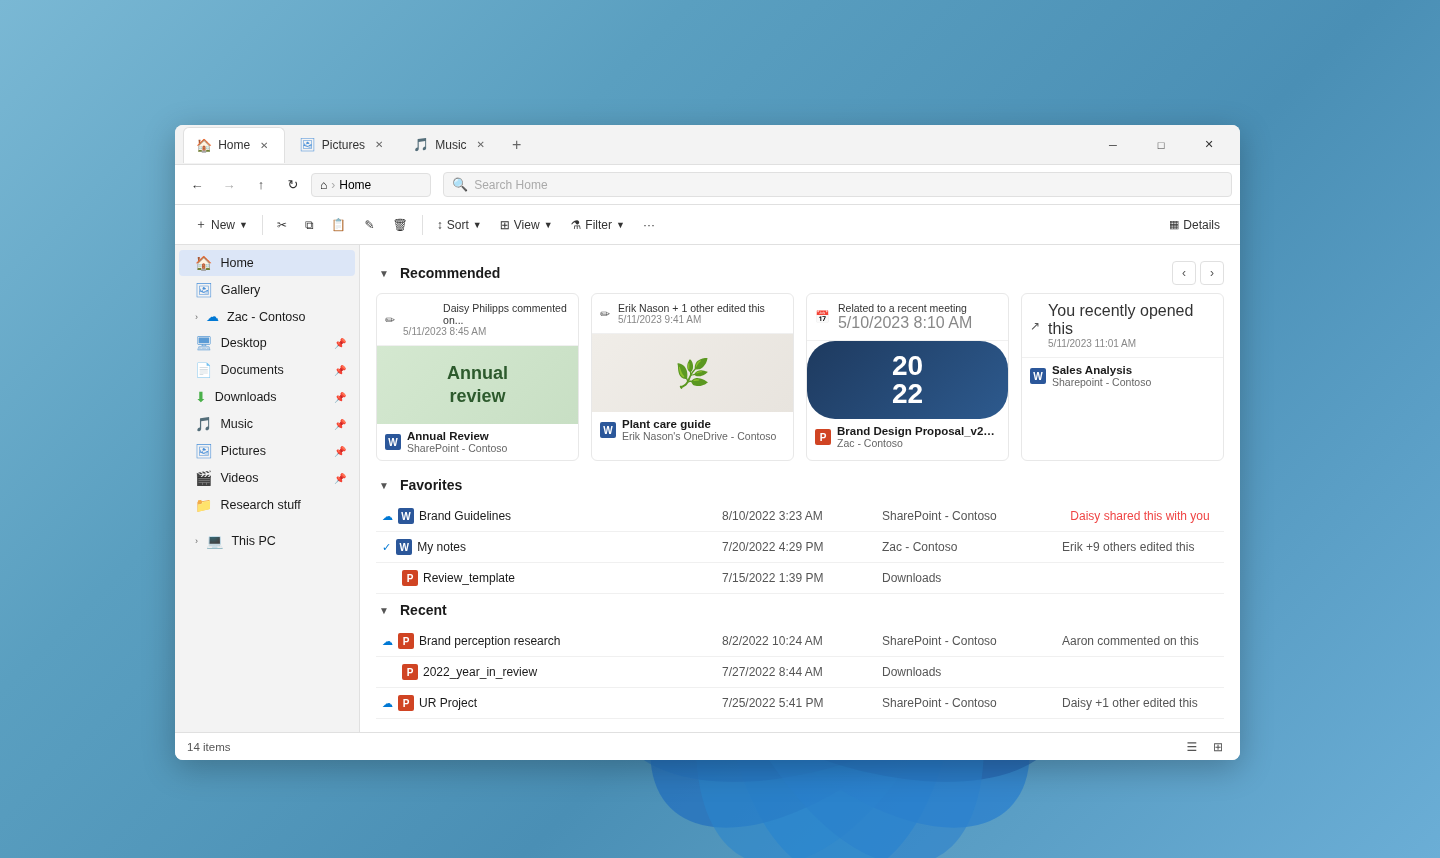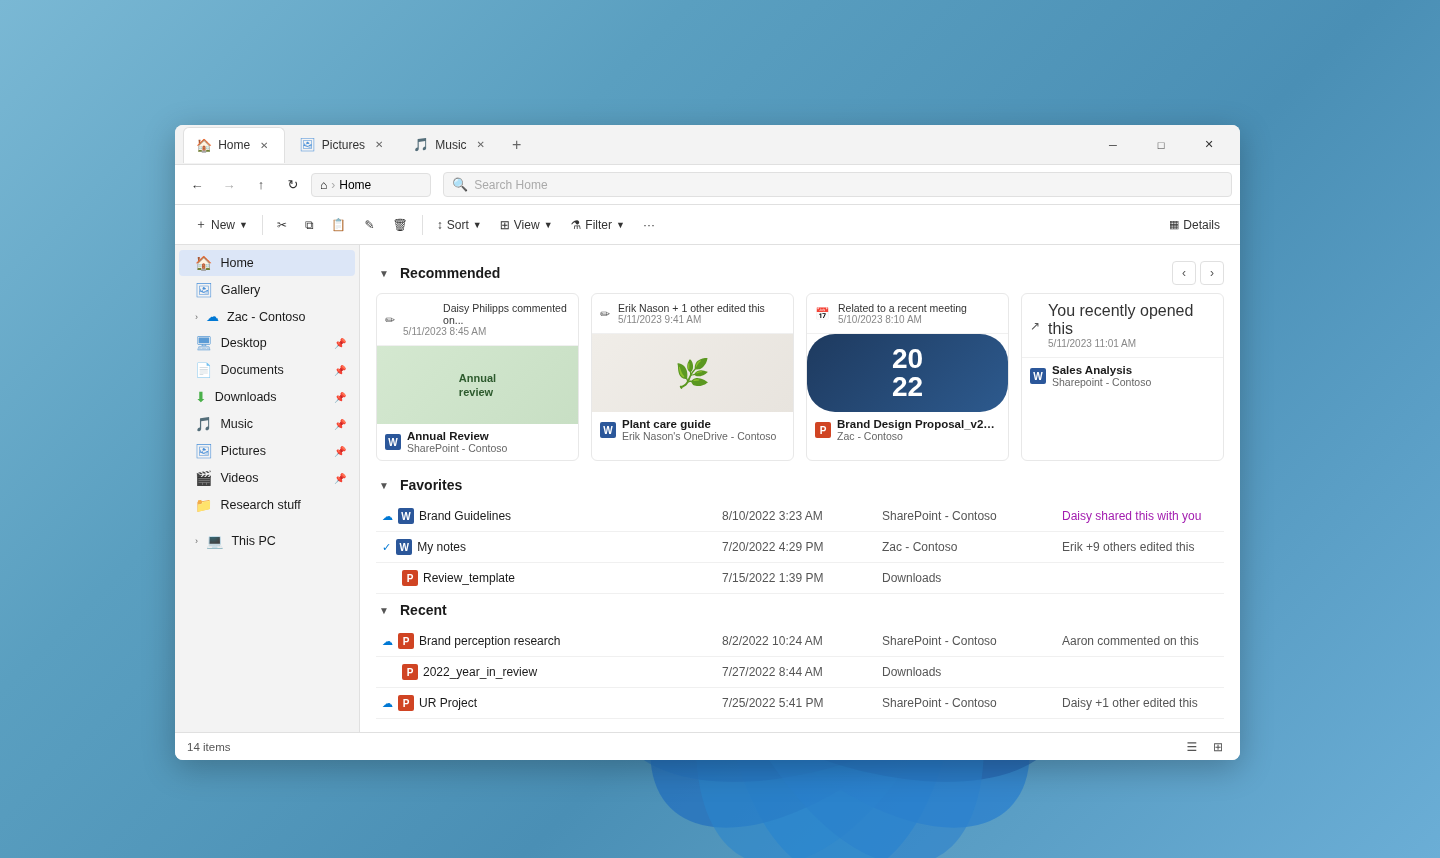--- a/index.html
+++ b/index.html
@@ -568,21 +568,21 @@
 
         <div class="card">
           <div class="card-header">
             <span style="font-size:12px;">✏</span>
             <div>
               <div style="font-size:10.5px; color:#333; font-weight:500;padding-left:40px;">Daisy Philipps commented on...</div>
               <div style="font-size:10px; color:#888;">5/11/2023 8:45 AM</div>
             </div>
           </div>
           <div class="card-thumbnail thumb-annual" style="height:78px;">
-            <div style="padding:12px; font-size:11px; font-weight:600; color:#2d5a2d; line-height:1.3;">Annual<br>review</div>
+            <div style="padding:12px; font-size:18px; font-weight:600; color:#2d5a2d; line-height:1.3;text-align:center;">Annual<br>review</div>
           </div>
           <div class="card-footer">
             <span class="word-icon">W</span>
             <div class="card-info">
               <div class="card-title">Annual Review</div>
               <div class="card-subtitle">SharePoint - Contoso</div>
             </div>
           </div>
         </div>
 
@@ -604,21 +604,21 @@
               <div class="card-subtitle">Erik Nason's OneDrive - Contoso</div>
             </div>
           </div>
         </div>
 
         <div class="card">
           <div class="card-header">
             <span style="font-size:12px;">📅</span>
             <div>
               <div style="font-size:10.5px; color:#333; font-weight:500;">Related to a recent meeting</div>
-              <div style="font-size:10px; color:#888;">5/10/2023 8:10 AM</div>
+              <div style="font-size:16px; color:#888;">5/10/2023 8:10 AM</div>
             </div>
           </div>
           <div class="thumb-brand" style="height:78px; display:flex; align-items:center; justify-content:center; flex-direction:column;border-radius:28px;">
             <div style="font-size:28px; font-weight:700; color:white; line-height:1;">20<br>22</div>
           </div>
           <div class="card-footer">
             <span class="ppt-icon">P</span>
             <div class="card-info">
               <div class="card-title">Brand Design Proposal_v2022</div>
               <div class="card-subtitle">Zac - Contoso</div>
@@ -656,21 +656,21 @@
             <tr>
               <td style="width:340px;">
                 <div style="display:flex; align-items:center; gap:5px;">
                   <span style="font-size:11px; color:#0078d4;">☁</span>
                   <span class="word-icon">W</span>
                   <span>Brand Guidelines</span>
                 </div>
               </td>
               <td style="width:160px; color:#555;">8/10/2022 3:23 AM</td>
               <td style="width:180px; color:#555;">SharePoint - Contoso</td>
-              <td style="color:#a21caf;">Daisy shared this with you</td>
+              <td style="color:#ef4444;text-align:center;">Daisy shared this with you</td>
             </tr>
 
             <tr>
               <td style="width:340px;">
                 <div style="display:flex; align-items:center; gap:5px;">
                   <span style="font-size:11px; color:#0078d4;">✓</span>
                   <span class="word-icon">W</span>
                   <span>My notes</span>
                 </div>
               </td>

